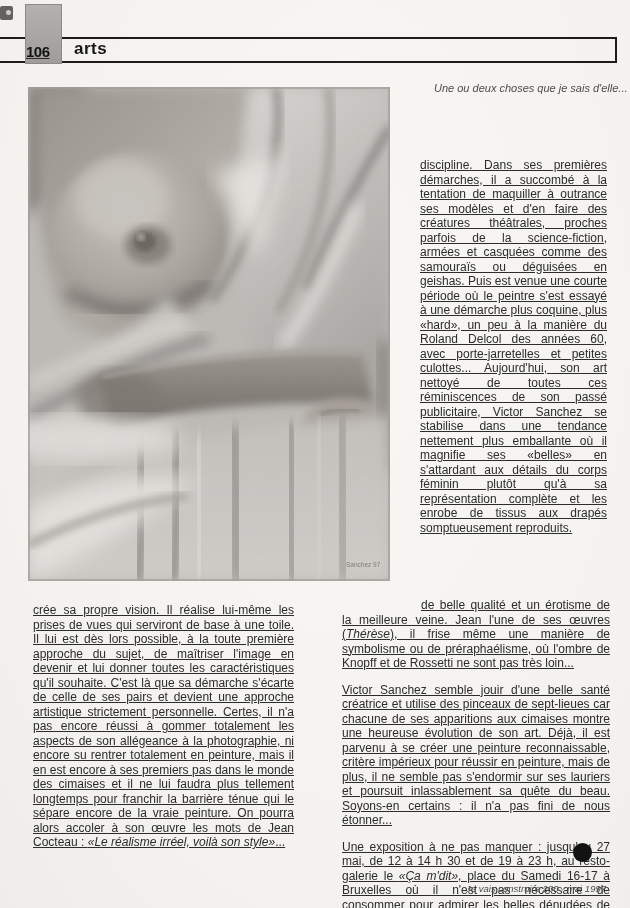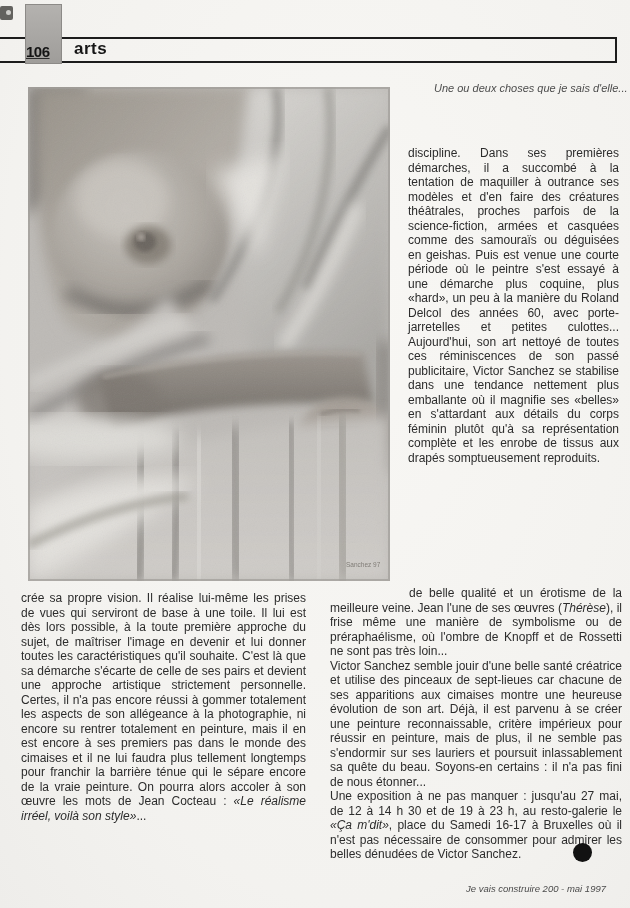--- a/index.html
+++ b/index.html
@@ -33,21 +33,21 @@
   
   .caption { position:absolute; left:434px; top:82px; font-style:italic; font-size:11px; color:#4c4c4c; }
   .footer  { position:absolute; right:24px; top:883px; font-style:italic; font-size:9.5px; color:#4b4b4b; }
 
   
   .artwork { position:absolute; left:28px; top:87px; width:362px; height:494px; }
   .artwork svg { display:block; width:100%; height:100%; }
 
   
   .col { position:absolute; text-align:justify; font-size:12px; line-height:14.5px; color:#2c2c2c; }
-  .col p { margin:0; }
+  .col p { margin:12px;text-decoration:underline; }
   .col-right { left:408px; top:146px; width:211px; }
   .col-left  { left:21px;  top:591px; width:285px; }
   .col-wide  { left:330px; top:586px; width:292px; }
   .col-wide .cont { text-indent:79px; }
   .it { font-style:italic; }
 
   .end-dot { position:absolute; left:573px; top:843px; width:19px; height:19px;
     border-radius:50%; background:#121212; }
 </style>
 </head>

